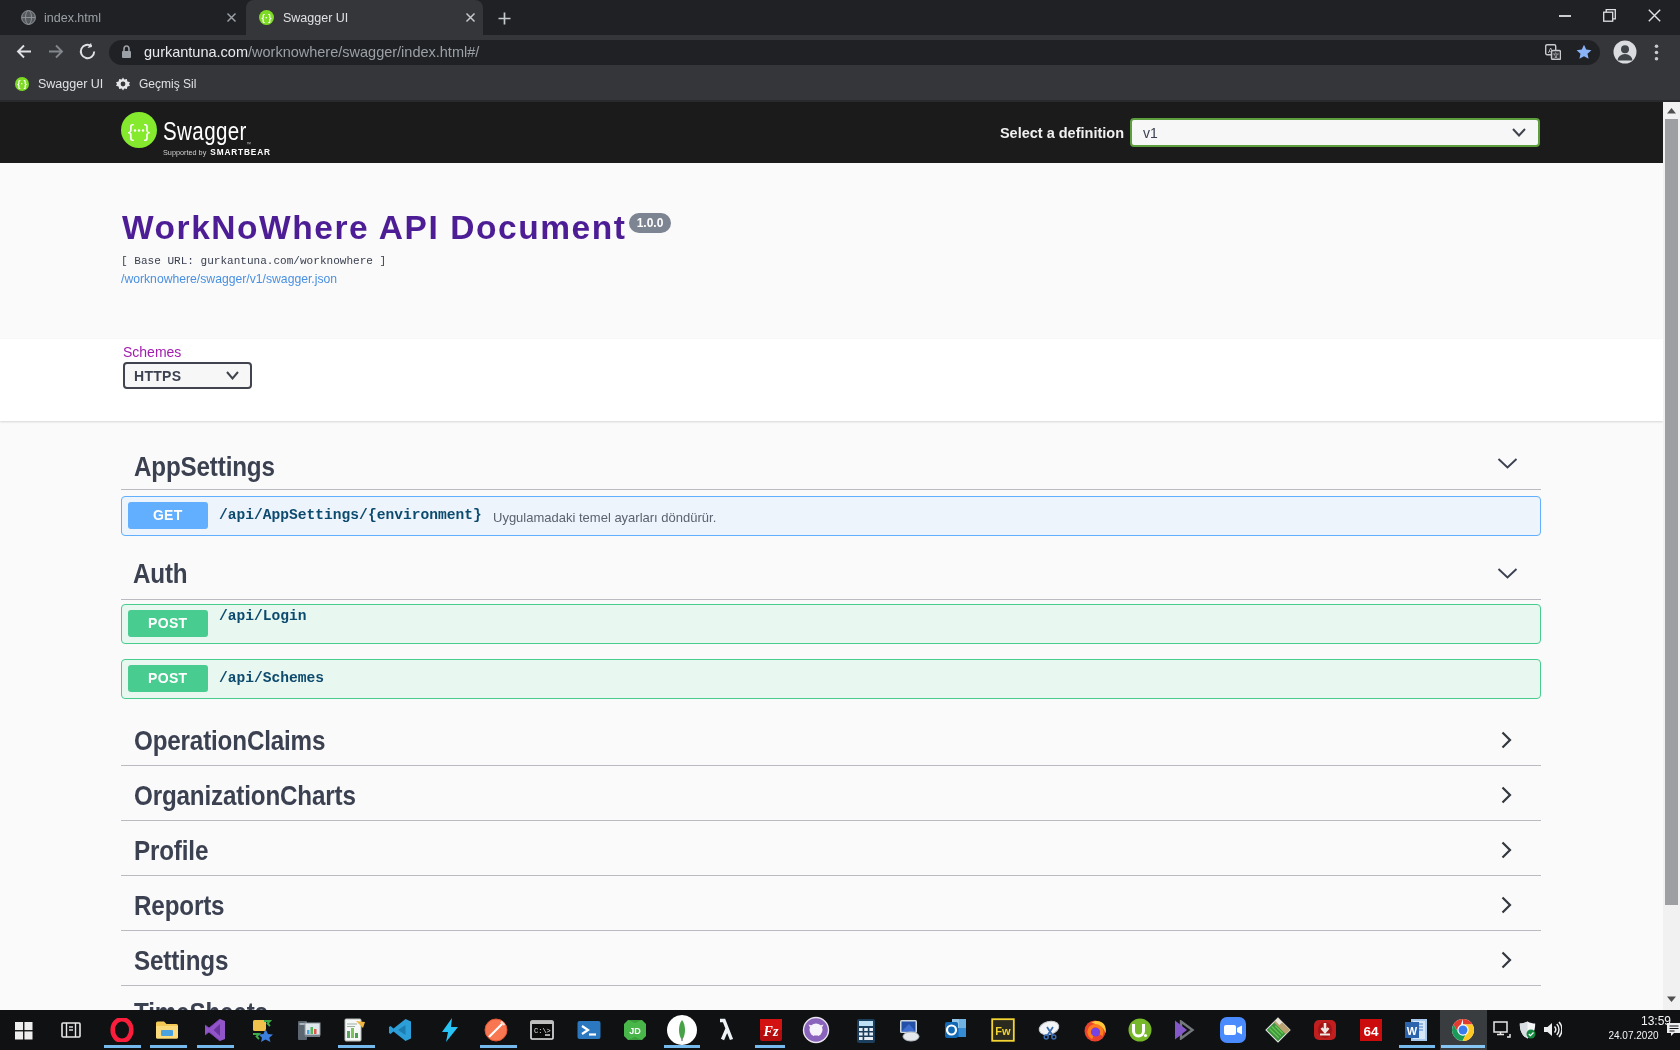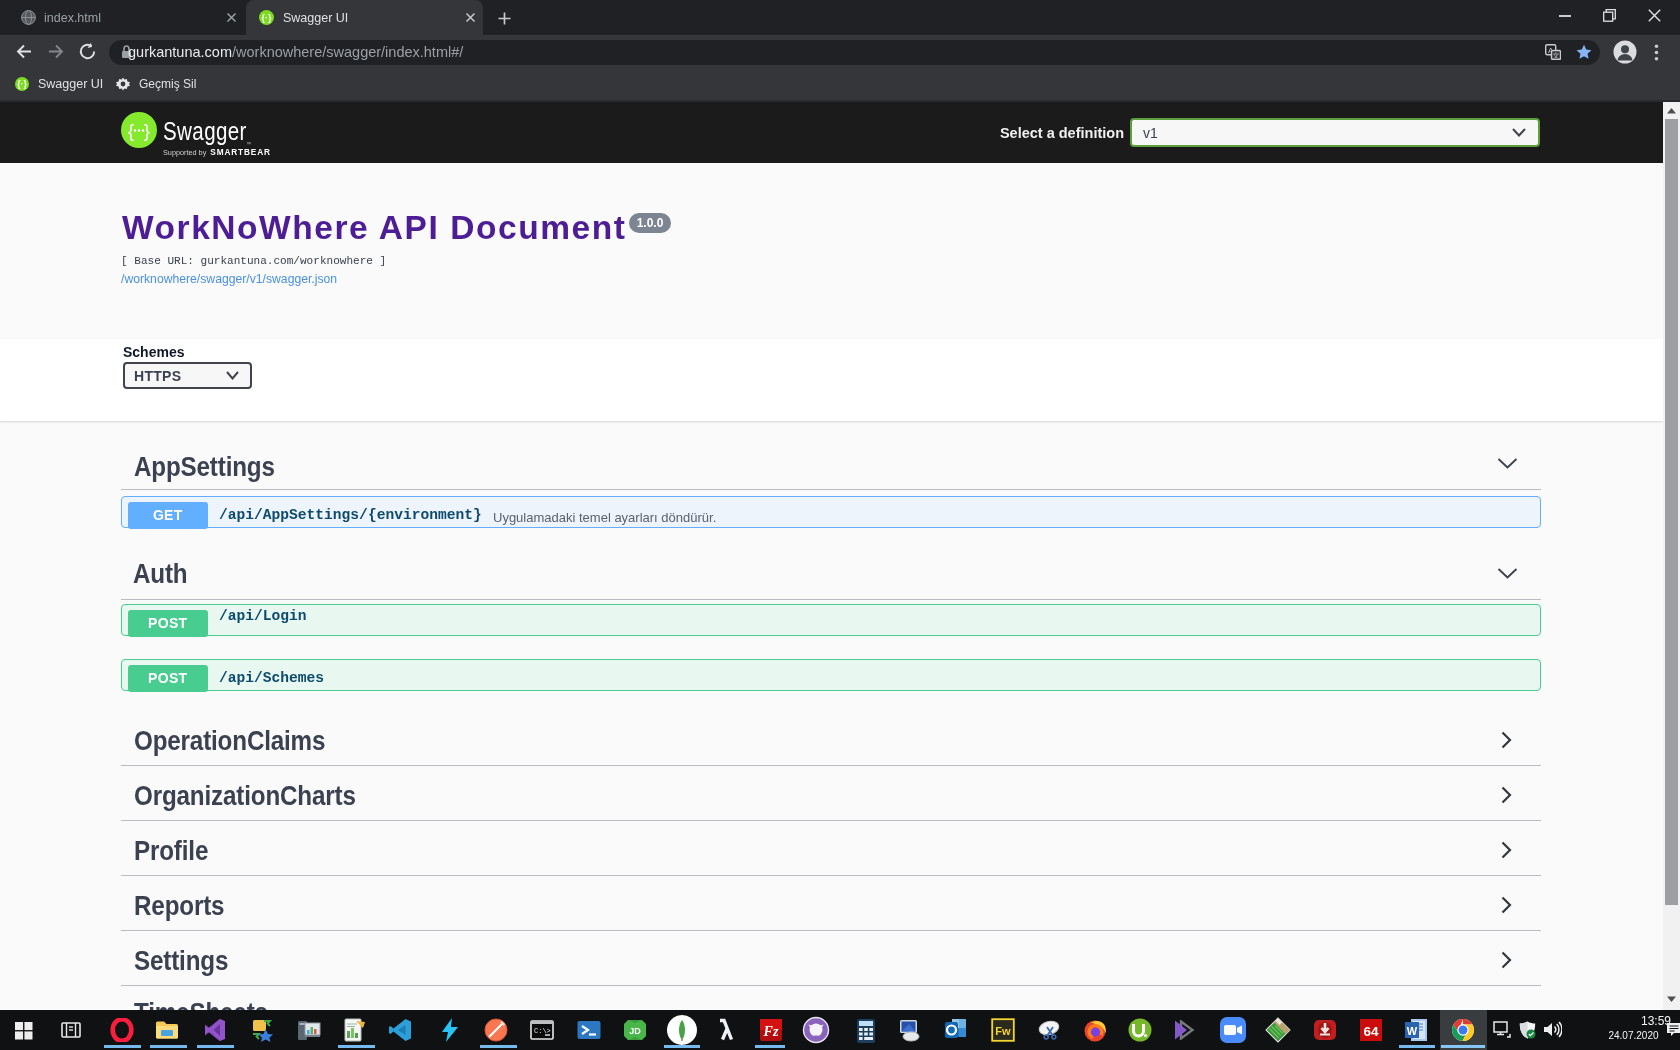--- a/index.html
+++ b/index.html
@@ -1,21 +1,21 @@
 <!DOCTYPE html>
 <html><head>
 <meta charset="utf-8">
 <style>
 *{margin:0;padding:0;box-sizing:border-box}
 html,body{width:1680px;height:1050px;overflow:hidden}
 body{position:relative;background:#fafafa;font-family:"Liberation Sans",sans-serif}
 .a{position:absolute}
 .tag{position:absolute;font-weight:bold;font-size:28.5px;color:#3b4151;letter-spacing:-.2px;transform:scaleX(.85);transform-origin:0 0;white-space:nowrap;line-height:22px}
 .rowline{position:absolute;left:121px;width:1420px;height:1px;background:#b9bbc0}
-.opblock{position:absolute;left:121px;width:1420px;height:32px;border-radius:4px}
+.opblock{position:absolute;left:121px;width:1420px;height:40px;border-radius:4px}
 .opbadge{position:absolute;left:5.5px;width:80.5px;height:27px;border-radius:3px;color:#fff;font-weight:bold;font-size:14px;text-align:center;line-height:27px;font-family:"Liberation Sans",sans-serif;letter-spacing:.3px}
 .oppath{position:absolute;left:97px;font-family:"Liberation Mono",monospace;font-weight:bold;font-size:14.6px;color:#0c4a6e;white-space:nowrap}
 .chev{position:absolute}
 .ti{position:absolute;top:1018px;width:24px;height:24px}
 .ul{position:absolute;top:1045px;height:3px;background:#76b9ed}
 </style>
 </head>
 <body>
 
 <div class="a" style="left:0;top:0;width:1680px;height:35px;background:#202124"></div>
@@ -65,21 +65,21 @@
   </svg>
 <svg class="a" style="left:78px;top:42px" width="19" height="19" viewBox="0 0 19 19">
     <path d="M16.2 9.5 A6.7 6.7 0 1 1 13.6 4.2" fill="none" stroke="#dfe1e5" stroke-width="1.9"></path>
     <path d="M13.0 0.8 L13.9 5.1 L9.6 5.9 Z" fill="#dfe1e5"></path>
   </svg>
 <div class="a" style="left:109px;top:39.5px;width:1491px;height:25px;background:#202124;border-radius:12.5px"></div>
 <svg class="a" style="left:121px;top:45px" width="11" height="14" viewBox="0 0 11 14">
     <rect x="1" y="6" width="9" height="7" rx="1" fill="#9aa0a6"></rect>
     <path d="M3 6 V4 a2.5 3 0 0 1 5 0 V6" fill="none" stroke="#9aa0a6" stroke-width="1.6"></path>
   </svg>
-<div class="a" style="left:128px;top:44px;font-size:14.5px;color:#e8eaed;white-space:nowrap">gurkantuna.com<span style="color:#9aa0a6">/worknowhere/swagger/index.html#/</span></div>
+<div class="a" style="left:144px;top:44px;font-size:14.5px;color:#e8eaed;white-space:nowrap">gurkantuna.com<span style="color:#9aa0a6">/worknowhere/swagger/index.html#/</span></div>
 <svg class="a" style="left:1545px;top:44px" width="16" height="16" viewBox="0 0 16 16">
     <rect x="0.7" y="0.7" width="10" height="10" rx="1.4" fill="none" stroke="#c7cacd" stroke-width="1.4"></rect>
     <text x="5.7" y="9" font-size="8" fill="#c7cacd" text-anchor="middle" font-family="Liberation Sans">A</text>
     <rect x="6.5" y="6.5" width="9" height="9" rx="1.4" fill="#35363a" stroke="#c7cacd" stroke-width="1.4"></rect>
     <text x="11" y="14" font-size="7" fill="#c7cacd" text-anchor="middle" font-family="Liberation Sans">文</text>
   </svg>
 <svg class="a" style="left:1576px;top:44px" width="16" height="16" viewBox="0 0 16 16">
     <path d="M8 0.8 L10.2 5.6 L15.4 6.2 L11.5 9.7 L12.6 14.8 L8 12.2 L3.4 14.8 L4.5 9.7 L0.6 6.2 L5.8 5.6 Z" fill="#8ab4f8"></path>
   </svg>
 <svg class="a" style="left:1613px;top:40px" width="24" height="24" viewBox="0 0 24 24">
@@ -125,21 +125,21 @@
 <svg class="a" style="left:1512px;top:128px" width="14" height="9" viewBox="0 0 14 9">
     <path d="M1 1 L7 7.5 L13 1" fill="none" stroke="#41444e" stroke-width="2"></path>
   </svg>
 
 <div class="a" style="left:122px;top:211px;font-size:33.5px;font-weight:bold;color:#4c1d95;letter-spacing:1.55px;line-height:34px">WorkNoWhere API Document</div>
 <div class="a" style="left:629px;top:213px;width:42px;height:20px;background:#7d8492;border-radius:10px;color:#fff;font-size:12px;font-weight:bold;text-align:center;line-height:20px">1.0.0</div>
 <div class="a" style="left:121px;top:255px;font-family:'Liberation Mono',monospace;font-size:11.05px;color:#3b4151">[ Base URL: gurkantuna.com/worknowhere ]</div>
 <div class="a" style="left:121px;top:272px;font-size:12.2px;color:#4990e2">/worknowhere/swagger/v1/swagger.json</div>
 
 <div class="a" style="left:0;top:339px;width:1663px;height:82px;background:#fff;box-shadow:0 1px 2px 0 rgba(0,0,0,0.15)"></div>
-<div class="a" style="left:123px;top:344px;font-size:14px;font-weight:bold;color:#0f172a">Schemes</div>
+<div class="a" style="left:123px;top:344px;font-size:14px;font-weight:normal;color:#a21caf">Schemes</div>
 <div class="a" style="left:123px;top:362px;width:129px;height:27px;background:#f7f7f7;border:2px solid #41444e;border-radius:4px"></div>
 <div class="a" style="left:134px;top:368px;font-size:14px;font-weight:bold;color:#3b4151;letter-spacing:.3px">HTTPS</div>
 <svg class="a" style="left:226px;top:371px" width="13" height="9" viewBox="0 0 13 9">
     <path d="M1 1 L6.5 7.5 L12 1" fill="none" stroke="#41444e" stroke-width="2"></path>
   </svg>
 
 <div class="tag" style="left:134px;top:455px">AppSettings</div>
 <svg class="chev" style="left:1497px;top:458px" width="21" height="11" viewBox="0 0 21 11">
     <path d="M1.5 1 L10.5 9.5 L19.5 1" fill="none" stroke="#3b4151" stroke-width="1.9"></path>
   </svg>

